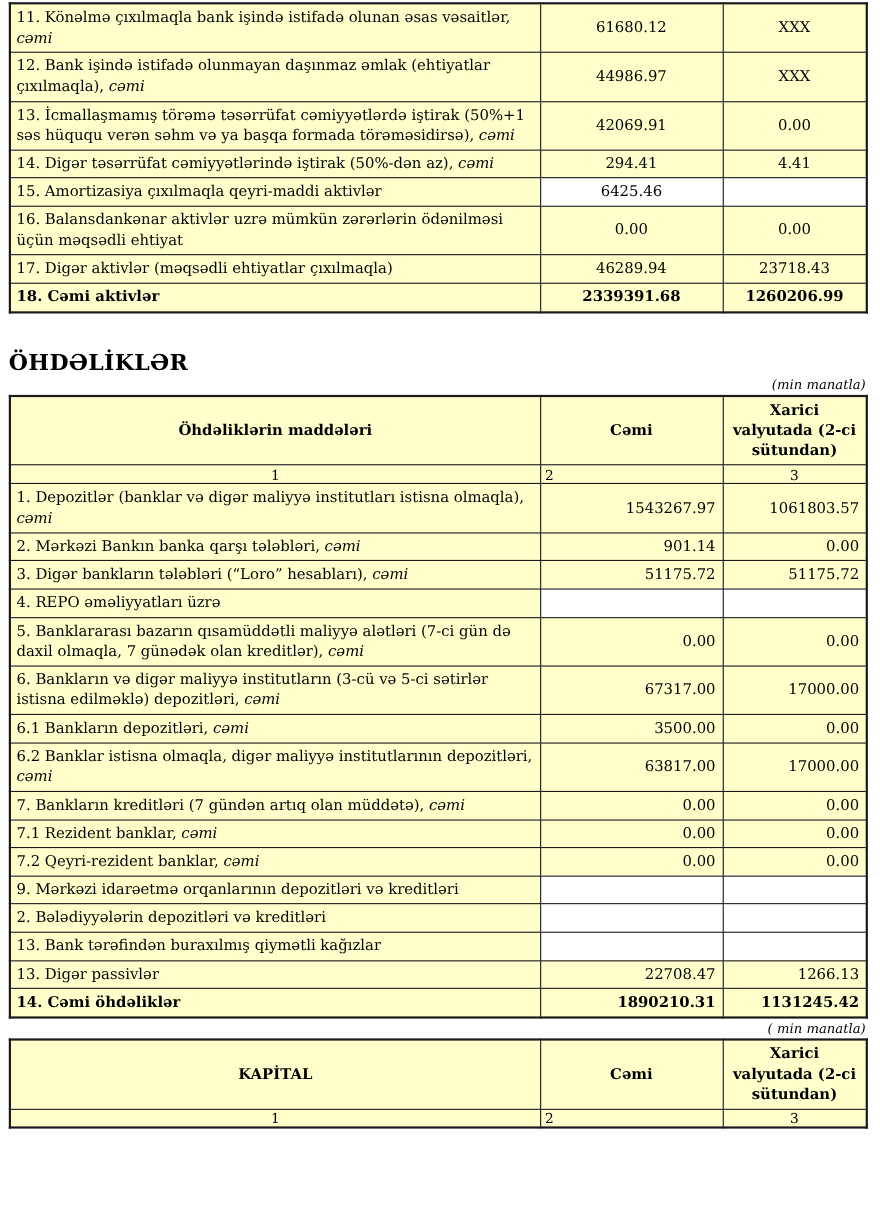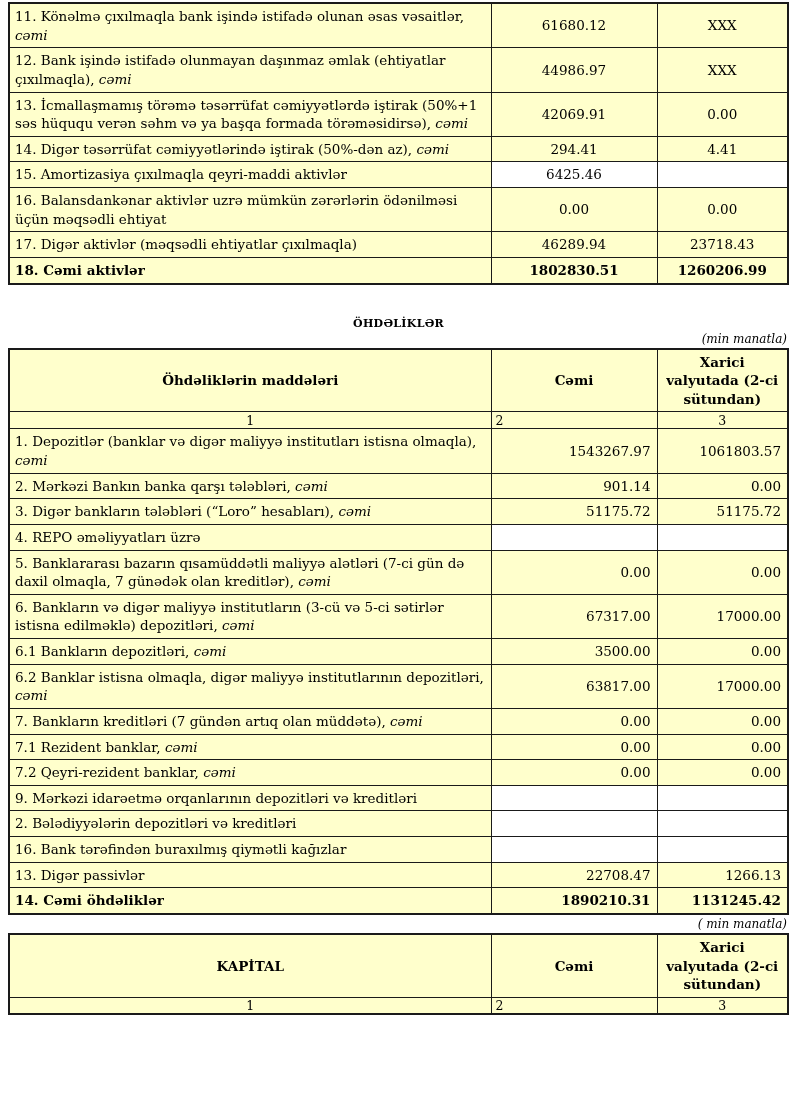--- a/index.html
+++ b/index.html
@@ -24,21 +24,21 @@
   .tbl tbody.center-vals td.val{text-align:center;}
   .tbl tbody.right-vals td.val{text-align:right;padding-right:6px;}
   .tbl td.white{background:var(--white_bg);}
   .tbl tr.bold td{font-weight:bold;}
   .tbl tr.bold{border-top:1.5px solid var(--border);}
 
   thead th{text-align:center;font-weight:bold;height:56px;padding:2px 8px;}
   thead tr.numrow td{height:17px;padding:0 4px;font-size:12.5px;line-height:1.1;text-align:center;}
   thead tr.numrow td.nl{text-align:left;}
 
-  .section-title{text-align:center;font-weight:bold;font-size:11px;letter-spacing:.3px;}
+  .section-title{font-weight:bold;font-size:20px;letter-spacing:.3px;}
   .section-title.first{margin:32px 0 0 0;}
   .section-title.second{margin:14px 0 0 0;}
   .unit-note{text-align:right;font-style:italic;font-size:12px;margin:2px 2px 2px 0;}
 </style>
 </head>
 <body>
 
 <div class="page">
 
   <table class="tbl">
@@ -78,21 +78,21 @@
           <td class="val">0.00</td>
           <td class="val">0.00</td>
         </tr>
         <tr>
           <td class="lbl">17. Digər aktivlər (məqsədli ehtiyatlar çıxılmaqla)</td>
           <td class="val">46289.94</td>
           <td class="val">23718.43</td>
         </tr>
         <tr class="bold">
           <td class="lbl">18. Cəmi aktivlər</td>
-          <td class="val">1802830.51</td>
+          <td class="val">2339391.68</td>
           <td class="val">1260206.99</td>
         </tr>
       </tbody>
   </table>
 
   <div class="section-title first">ÖHDƏLİKLƏR</div>
   <div class="unit-note">(min manatla)</div>
 
   <table class="tbl">
     <colgroup>
@@ -172,21 +172,21 @@
           <td class="lbl">9. Mərkəzi idarəetmə orqanlarının depozitləri və kreditləri</td>
           <td class="val white"></td>
           <td class="val white"></td>
         </tr>
         <tr>
           <td class="lbl">2. Bələdiyyələrin depozitləri və kreditləri</td>
           <td class="val white"></td>
           <td class="val white"></td>
         </tr>
         <tr>
-          <td class="lbl">16. Bank tərəfindən buraxılmış qiymətli kağızlar</td>
+          <td class="lbl">13. Bank tərəfindən buraxılmış qiymətli kağızlar</td>
           <td class="val white"></td>
           <td class="val white"></td>
         </tr>
         <tr>
           <td class="lbl">13. Digər passivlər</td>
           <td class="val">22708.47</td>
           <td class="val">1266.13</td>
         </tr>
         <tr class="bold">
           <td class="lbl">14. Cəmi öhdəliklər</td>

